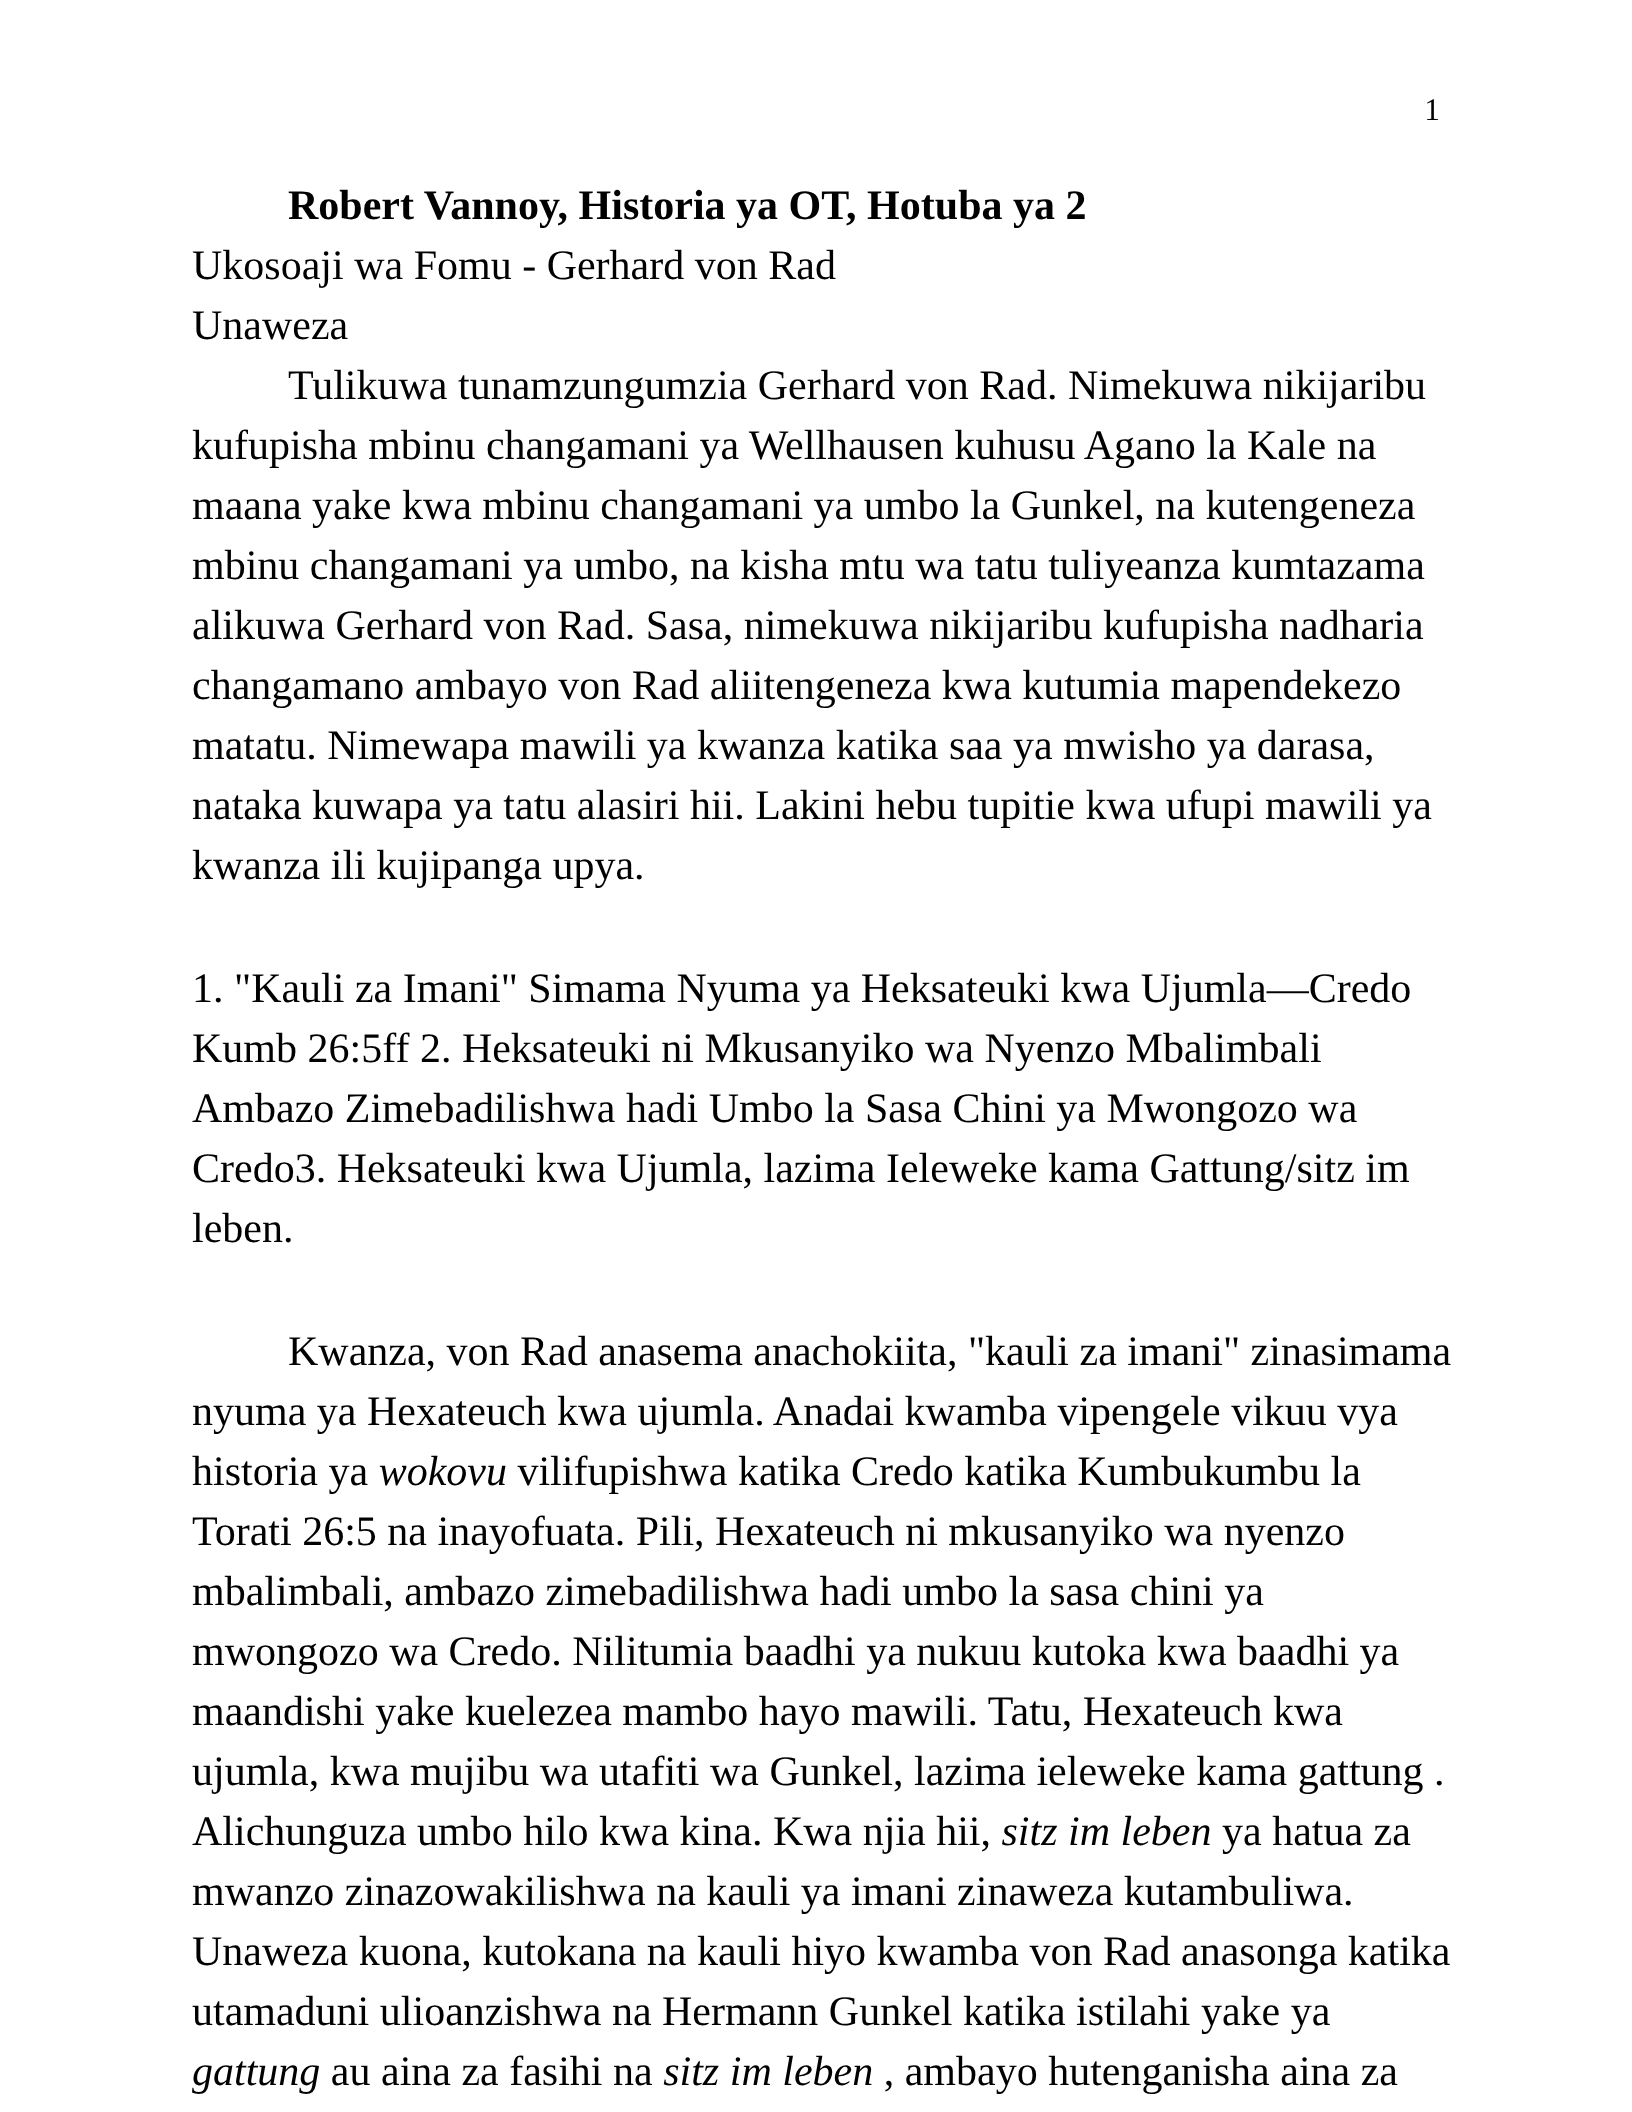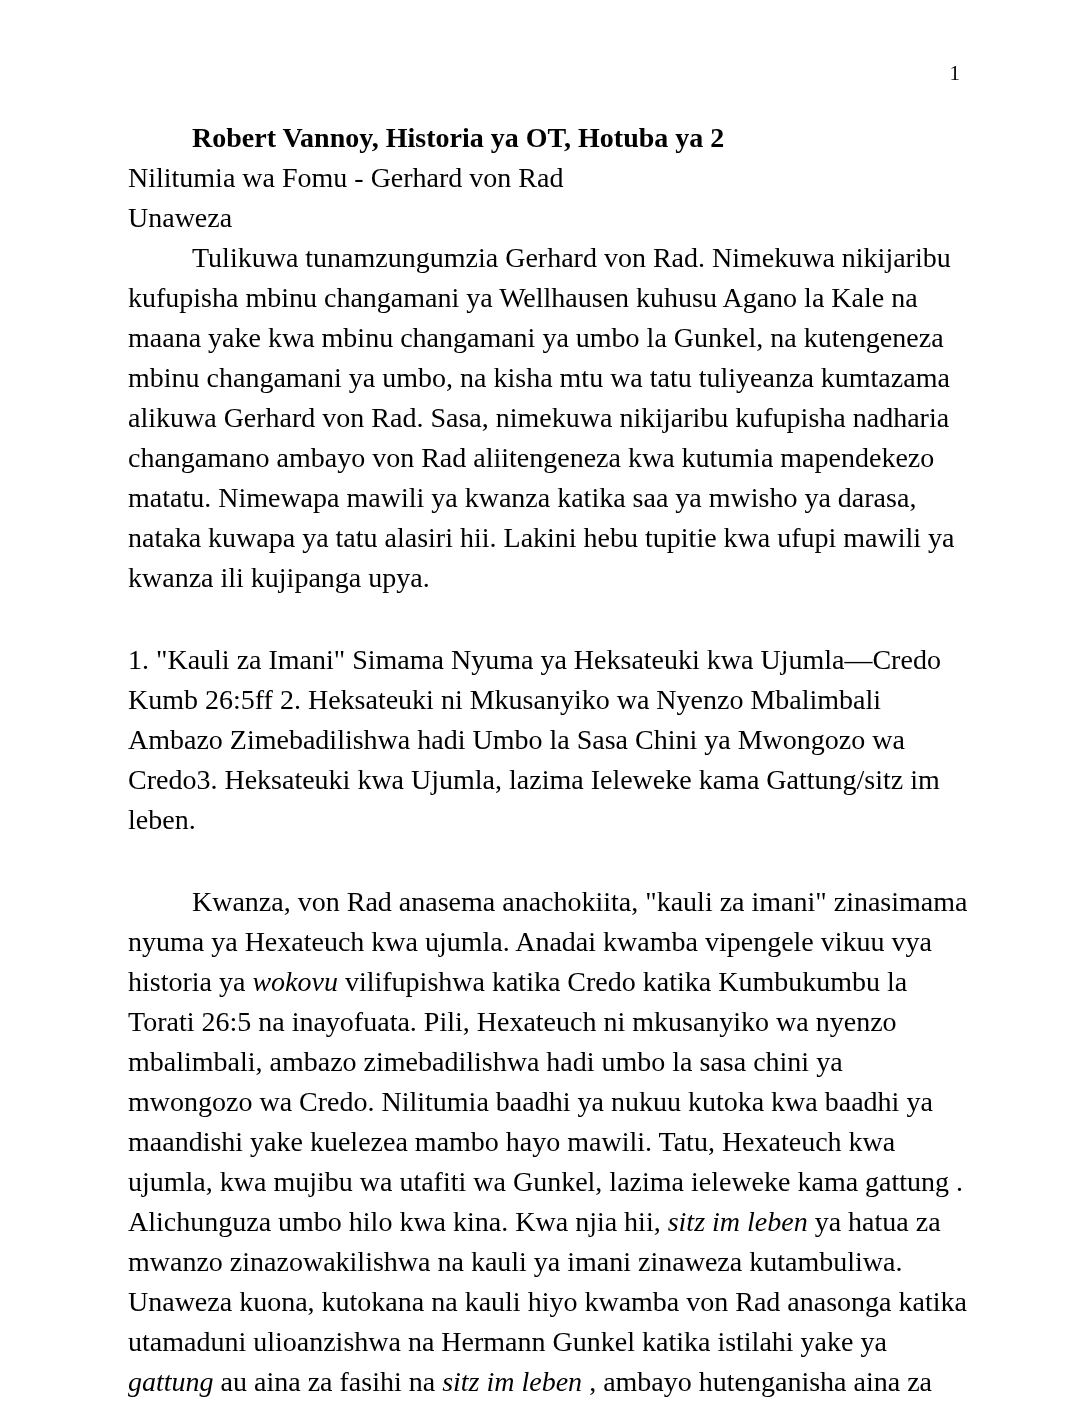--- a/index.html
+++ b/index.html
@@ -35,21 +35,21 @@
   em { font-style: italic; }
 </style>
 </head>
 <body>
 
 <div class="page">
   <div class="page-number">1</div>
 
   <div class="content">
     <p class="doc-title">Robert Vannoy, Historia ya OT, Hotuba ya 2</p>
-    <p>Nilitumia wa Fomu - Gerhard von Rad</p>
+    <p>Ukosoaji wa Fomu - Gerhard von Rad</p>
     <p>Unaweza</p>
 
     <div id="paragraphs">
         <p class="para indent"><span>Tulikuwa tunamzungumzia Gerhard von Rad. Nimekuwa nikijaribu kufupisha mbinu changamani ya Wellhausen kuhusu Agano la Kale na maana yake kwa mbinu changamani ya umbo la Gunkel, na kutengeneza mbinu changamani ya umbo, na kisha mtu wa tatu tuliyeanza kumtazama alikuwa Gerhard von Rad. Sasa, nimekuwa nikijaribu kufupisha nadharia changamano ambayo von Rad aliitengeneza kwa kutumia mapendekezo matatu. Nimewapa mawili ya kwanza katika saa ya mwisho ya darasa, nataka kuwapa ya tatu alasiri hii. Lakini hebu tupitie kwa ufupi mawili ya kwanza ili kujipanga upya.</span></p>
         <p class="para gap"><span>1. "Kauli za Imani" Simama Nyuma ya Heksateuki kwa Ujumla—Credo Kumb 26:5ff 2. Heksateuki ni Mkusanyiko wa Nyenzo Mbalimbali Ambazo Zimebadilishwa hadi Umbo la Sasa Chini ya Mwongozo wa Credo3. Heksateuki kwa Ujumla, lazima Ieleweke kama Gattung/sitz im leben.</span></p>
         <p class="para indent gap"><span>Kwanza, von Rad anasema anachokiita, "kauli za imani" zinasimama nyuma ya Hexateuch kwa ujumla. Anadai kwamba vipengele vikuu vya historia ya </span><em>wokovu</em><span> vilifupishwa katika Credo katika Kumbukumbu la Torati 26:5 na inayofuata. Pili, Hexateuch ni mkusanyiko wa nyenzo mbalimbali, ambazo zimebadilishwa hadi umbo la sasa chini ya mwongozo wa Credo. Nilitumia baadhi ya nukuu kutoka kwa baadhi ya maandishi yake kuelezea mambo hayo mawili. Tatu, Hexateuch kwa ujumla, kwa mujibu wa utafiti wa Gunkel, lazima ieleweke kama gattung . Alichunguza umbo hilo kwa kina. Kwa njia hii, </span><em>sitz im leben</em><span> ya hatua za mwanzo zinazowakilishwa na kauli ya imani zinaweza kutambuliwa. Unaweza kuona, kutokana na kauli hiyo kwamba von Rad anasonga katika utamaduni ulioanzishwa na Hermann Gunkel katika istilahi yake ya </span><em>gattung</em><span> au aina za fasihi na </span><em>sitz im leben</em><span> , ambayo hutenganisha aina za hali zinazozalisha kila aina au aina maalum ya fasihi. von Rad anataka kuwasilisha</span></p>
       </div>
   </div>
 </div>
 

